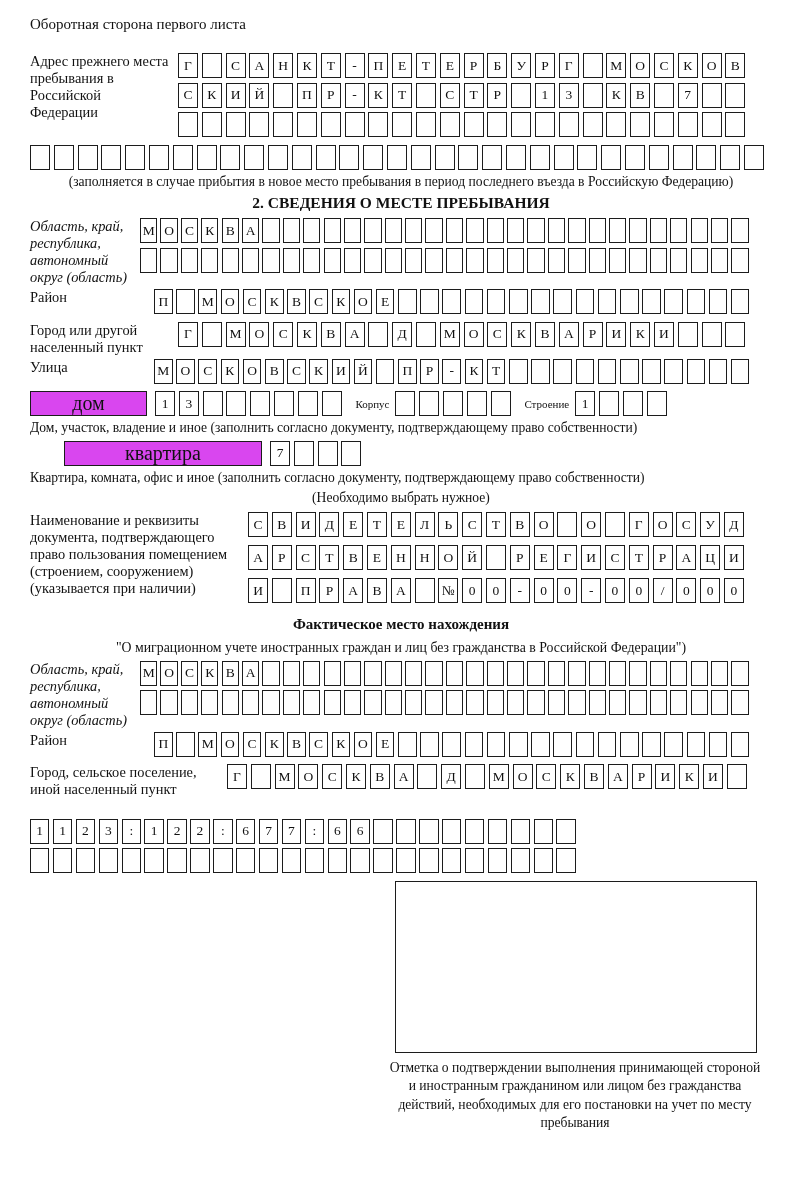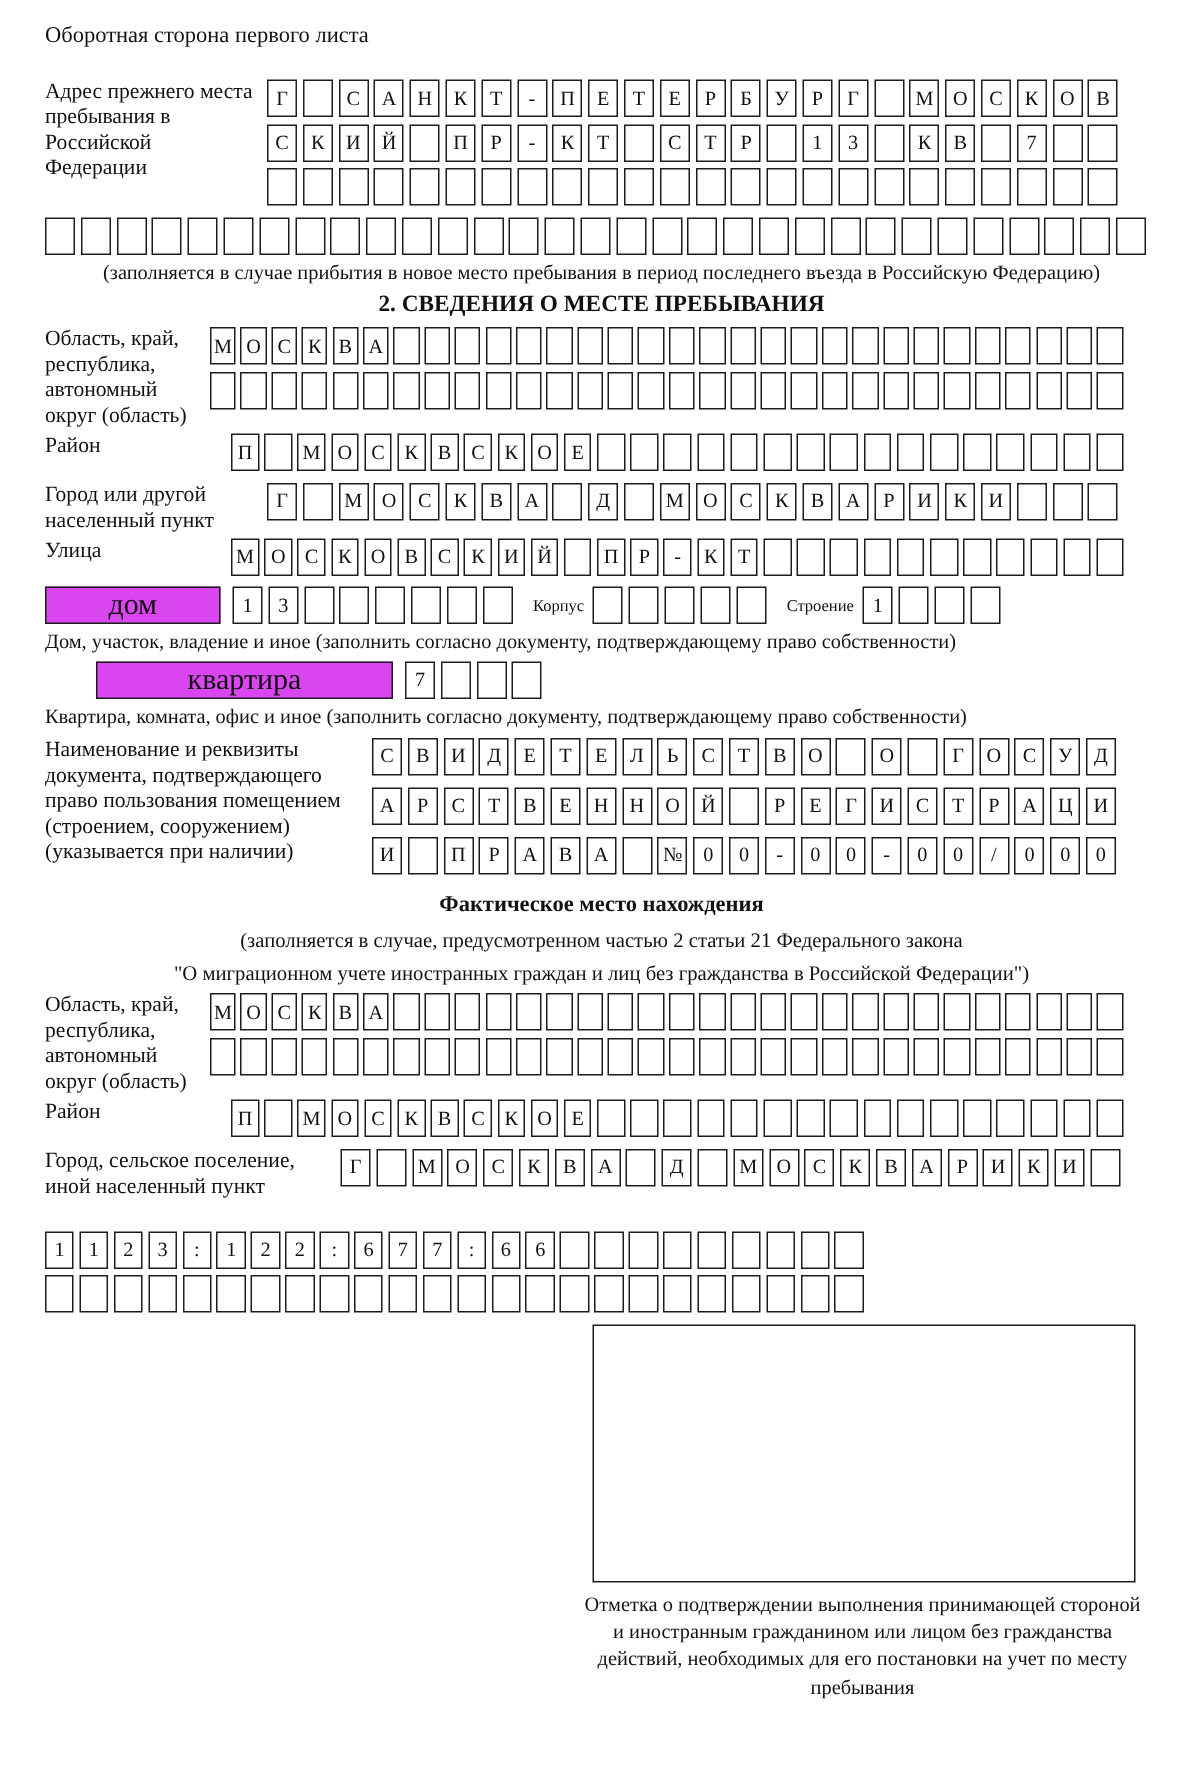--- a/index.html
+++ b/index.html
@@ -19,21 +19,21 @@
     box-sizing:border-box;border:1.6px solid #1c1c1c;background:#fff;
     height:25px;font-size:13.5px;flex-shrink:0;
   }
   .p24 .cbox{width:20px;margin-right:3.8px;}
   .p23 .cbox{width:19.4px;margin-right:3.5px;}
   .p22 .cbox{width:18.6px;margin-right:3.6px;}
   .p20 .cbox{width:17.3px;margin-right:3.1px;}
 
   .field{display:flex;align-items:flex-start;margin-bottom:3px;}
   .flabel{font-size:14.4px;line-height:1.18;flex-shrink:0;box-sizing:border-box;padding-right:6px;}
-  .w148{width:148px;} .w110{width:110px;} .w124{width:124px;}
+  .w148{width:148px;} .w110{width:110px;font-style:italic;} .w124{width:124px;}
   .w197{width:197px;} .w172{width:172px;} .w218{width:218px;}
 
   .cap{font-size:13.6px;margin:0 0 4px 0;line-height:1.2;}
   .center{text-align:center;}
   .h2{font-weight:bold;font-size:15.5px;text-align:center;margin:3px 0 6px 0;}
   .h3{font-weight:bold;font-size:15px;text-align:center;margin:8px 0 6px 0;}
 
   .namebox{
     border:1.6px solid #1c1c1c;height:25px;box-sizing:border-box;
     display:inline-flex;align-items:center;justify-content:center;
@@ -389,20 +389,21 @@
     <div class="gap8"></div>
     <div class="boxrow p24" style="margin-bottom:0;">
         <span class="cbox">7</span>
         <span class="cbox"></span>
         <span class="cbox"></span>
         <span class="cbox"></span>
       </div>
   </div>
   <div class="cap">Квартира, комната, офис и иное (заполнить согласно документу, подтверждающему право собственности)</div>
 
+  <div class="cap center">(Необходимо выбрать нужное)</div>
 
   <div class="field mt6">
     <div class="flabel w218">Наименование и реквизиты документа, подтверждающего право пользования помещением (строением, сооружением) (указывается при наличии)</div>
     <div>
       <div class="boxrow p24" style="margin-bottom:8px;">
           <span class="cbox">С</span>
           <span class="cbox">В</span>
           <span class="cbox">И</span>
           <span class="cbox">Д</span>
           <span class="cbox">Е</span>
@@ -466,21 +467,20 @@
           <span class="cbox">0</span>
           <span class="cbox">/</span>
           <span class="cbox">0</span>
           <span class="cbox">0</span>
           <span class="cbox">0</span>
         </div>
     </div>
   </div>
 
   <div class="h3">Фактическое место нахождения</div>
-  <div class="notes">(заполняется в случае, предусмотренном частью 2 статьи 21 Федерального закона</div>
   <div class="notes">"О миграционном учете иностранных граждан и лиц без гражданства в Российской Федерации")</div>
 
   <div class="field">
     <div class="flabel w110">Область, край, республика, автономный округ (область)</div>
     <div>
       <div class="boxrow p20">
           <span class="cbox">М</span>
           <span class="cbox">О</span>
           <span class="cbox">С</span>
           <span class="cbox">К</span>

